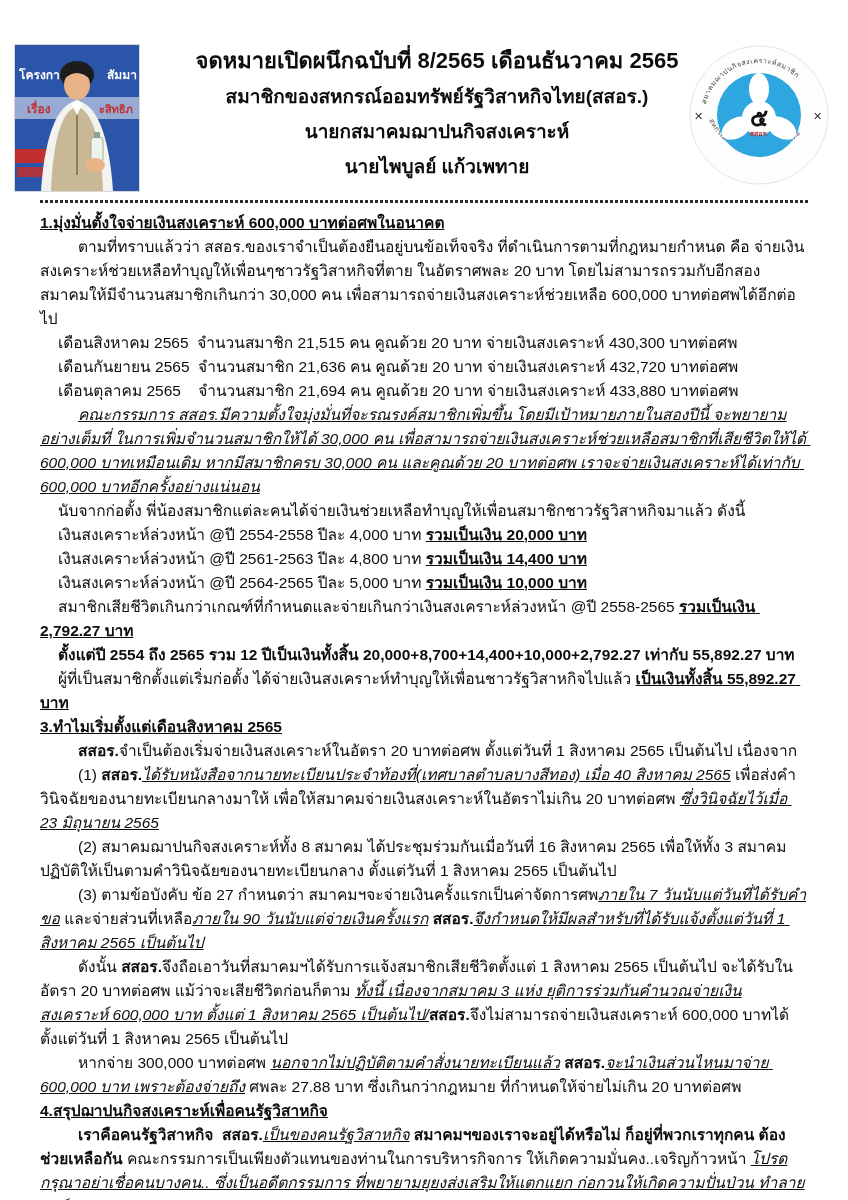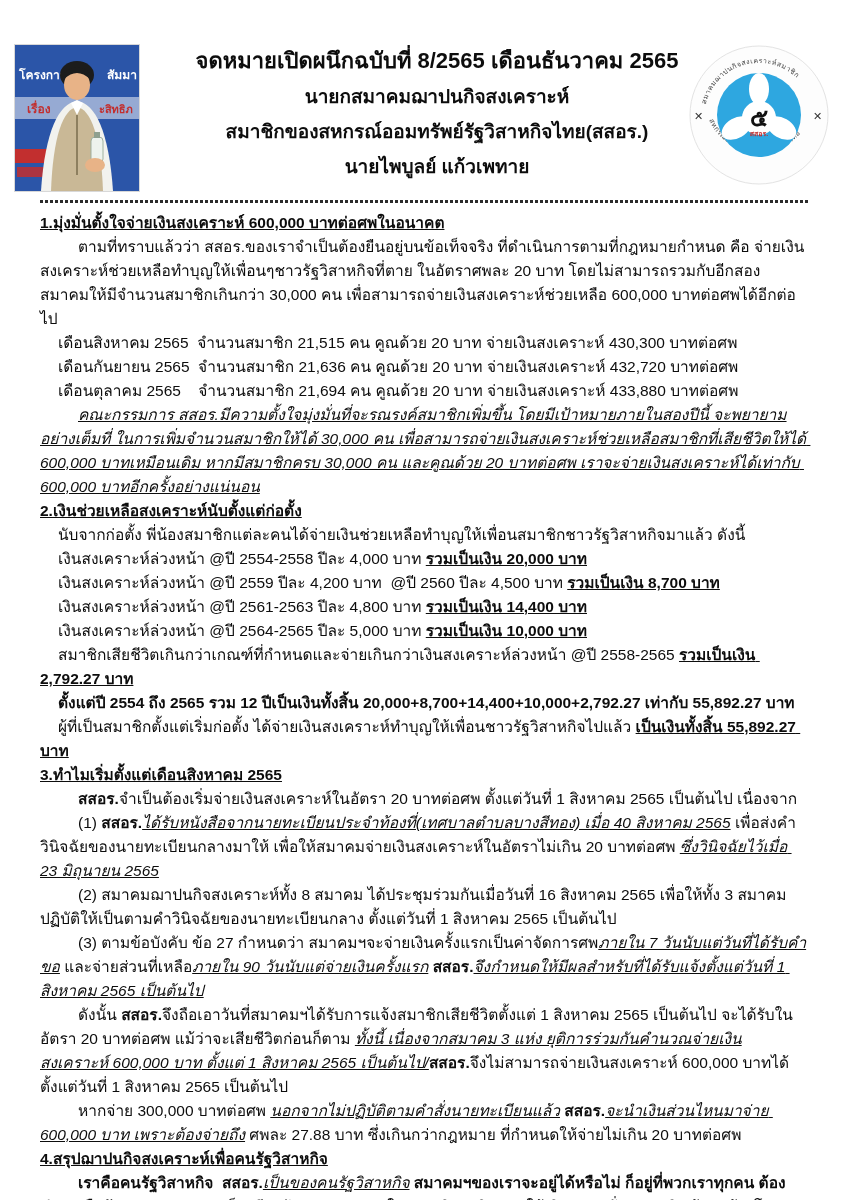--- a/index.html
+++ b/index.html
@@ -59,22 +59,22 @@
         <path d="M56,58 L62,70 L68,58 L62,55 Z" fill="#ffffff"></path>
         <line x1="62" y1="70" x2="62" y2="130" stroke="#8d7f5f" stroke-width="2"></line>
         <rect x="76" y="92" width="12" height="26" rx="4" fill="#eef3ee" stroke="#9fb09f"></rect>
         <rect x="79" y="87" width="6" height="6" fill="#8fa08f"></rect>
         <ellipse cx="80" cy="120" rx="10" ry="7" fill="#e8b387"></ellipse>
       </svg>
     </div>
 
     <div class="hdr-center">
       <div class="hdr-title">จดหมายเปิดผนึกฉบับที่ 8/2565 เดือนธันวาคม 2565</div>
+      <div class="hdr-sub">สมาชิกของสหกรณ์ออมทรัพย์รัฐวิสาหกิจไทย(สสอร.)</div>
       <div class="hdr-sub">นายกสมาคมฌาปนกิจสงเคราะห์</div>
-      <div class="hdr-sub">สมาชิกของสหกรณ์ออมทรัพย์รัฐวิสาหกิจไทย(สสอร.)</div>
       <div class="hdr-sub">นายไพบูลย์  แก้วเพทาย</div>
     </div>
 
     <div class="logo-box">
       <svg width="142" height="142" viewBox="0 0 142 142">
         <circle cx="71" cy="71" r="69" fill="#fdfdfd" stroke="#e3e3e3"></circle>
         <defs>
           <path id="arcTop" d="M 16,74 A 55,55 0 0 1 126,74"></path>
           <path id="arcBot" d="M 18,68 A 55,55 0 0 0 124,68"></path>
         </defs>
@@ -104,24 +104,22 @@
   <main class="doc-body" id="doc-body">
       <section>
         <div class="heading">1.มุ่งมั่นตั้งใจจ่ายเงินสงเคราะห์ 600,000 บาทต่อศพในอนาคต</div>
         <p class="para ind-lg"><span class="run">ตามที่ทราบแล้วว่า สสอร.ของเราจำเป็นต้องยืนอยู่บนข้อเท็จจริง ที่ดำเนินการตามที่กฎหมายกำหนด คือ จ่ายเงินสงเคราะห์ช่วยเหลือทำบุญให้เพื่อนๆชาวรัฐวิสาหกิจที่ตาย ในอัตราศพละ 20 บาท โดยไม่สามารถรวมกับอีกสองสมาคมให้มีจำนวนสมาชิกเกินกว่า 30,000 คน เพื่อสามารถจ่ายเงินสงเคราะห์ช่วยเหลือ 600,000 บาทต่อศพได้อีกต่อไป</span></p>
         <p class="para ind-sm"><span class="run">เดือนสิงหาคม 2565  จำนวนสมาชิก 21,515 คน คูณด้วย 20 บาท จ่ายเงินสงเคราะห์ 430,300 บาทต่อศพ</span></p>
         <p class="para ind-sm"><span class="run">เดือนกันยายน 2565  จำนวนสมาชิก 21,636 คน คูณด้วย 20 บาท จ่ายเงินสงเคราะห์ 432,720 บาทต่อศพ</span></p>
         <p class="para ind-sm"><span class="run">เดือนตุลาคม 2565    จำนวนสมาชิก 21,694 คน คูณด้วย 20 บาท จ่ายเงินสงเคราะห์ 433,880 บาทต่อศพ</span></p>
         <p class="para ind-lg"><span class="run i u">คณะกรรมการ สสอร.มีความตั้งใจมุ่งมั่นที่จะรณรงค์สมาชิกเพิ่มขึ้น โดยมีเป้าหมายภายในสองปีนี้ จะพยายามอย่างเต็มที่ ในการเพิ่มจำนวนสมาชิกให้ได้ 30,000 คน เพื่อสามารถจ่ายเงินสงเคราะห์ช่วยเหลือสมาชิกที่เสียชีวิตให้ได้ 600,000 บาทเหมือนเดิม หากมีสมาชิกครบ 30,000 คน และคูณด้วย 20 บาทต่อศพ เราจะจ่ายเงินสงเคราะห์ได้เท่ากับ 600,000 บาทอีกครั้งอย่างแน่นอน</span></p>
       </section>
       <section>
-        <div class="heading">2.เงินช่วยเหลือสงเคราะห์นับตั้งแต่ก่อตั้ง</div>
         <p class="para ind-sm"><span class="run">นับจากก่อตั้ง พี่น้องสมาชิกแต่ละคนได้จ่ายเงินช่วยเหลือทำบุญให้เพื่อนสมาชิกชาวรัฐวิสาหกิจมาแล้ว ดังนี้</span></p>
         <p class="para ind-sm"><span class="run">เงินสงเคราะห์ล่วงหน้า @ปี 2554-2558 ปีละ 4,000 บาท </span><span class="run b u">รวมเป็นเงิน 20,000 บาท</span></p>
-        <p class="para ind-sm"><span class="run">เงินสงเคราะห์ล่วงหน้า @ปี 2559 ปีละ 4,200 บาท  @ปี 2560 ปีละ 4,500 บาท </span><span class="run b u">รวมเป็นเงิน 8,700 บาท</span></p>
         <p class="para ind-sm"><span class="run">เงินสงเคราะห์ล่วงหน้า @ปี 2561-2563 ปีละ 4,800 บาท </span><span class="run b u">รวมเป็นเงิน 14,400 บาท</span></p>
         <p class="para ind-sm"><span class="run">เงินสงเคราะห์ล่วงหน้า @ปี 2564-2565 ปีละ 5,000 บาท </span><span class="run b u">รวมเป็นเงิน 10,000 บาท</span></p>
         <p class="para ind-sm"><span class="run">สมาชิกเสียชีวิตเกินกว่าเกณฑ์ที่กำหนดและจ่ายเกินกว่าเงินสงเคราะห์ล่วงหน้า @ปี 2558-2565 </span><span class="run b u">รวมเป็นเงิน 2,792.27 บาท</span></p>
         <p class="para ind-sm"><span class="run b">ตั้งแต่ปี 2554 ถึง 2565 รวม 12 ปีเป็นเงินทั้งสิ้น 20,000+8,700+14,400+10,000+2,792.27 เท่ากับ 55,892.27 บาท</span></p>
         <p class="para ind-sm"><span class="run">ผู้ที่เป็นสมาชิกตั้งแต่เริ่มก่อตั้ง ได้จ่ายเงินสงเคราะห์ทำบุญให้เพื่อนชาวรัฐวิสาหกิจไปแล้ว </span><span class="run b u">เป็นเงินทั้งสิ้น 55,892.27 บาท</span></p>
       </section>
       <section>
         <div class="heading">3.ทำไมเริ่มตั้งแต่เดือนสิงหาคม 2565</div>
         <p class="para ind-lg"><span class="run b">สสอร.</span><span class="run">จำเป็นต้องเริ่มจ่ายเงินสงเคราะห์ในอัตรา 20 บาทต่อศพ ตั้งแต่วันที่ 1 สิงหาคม 2565 เป็นต้นไป เนื่องจาก</span></p>
         <p class="para ind-lg"><span class="run">(1) </span><span class="run b">สสอร.</span><span class="run i u">ได้รับหนังสือจากนายทะเบียนประจำท้องที่(เทศบาลตำบลบางสีทอง) เมื่อ 40 สิงหาคม 2565</span><span class="run"> เพื่อส่งคำวินิจฉัยของนายทะเบียนกลางมาให้ เพื่อให้สมาคมจ่ายเงินสงเคราะห์ในอัตราไม่เกิน 20 บาทต่อศพ </span><span class="run i u">ซึ่งวินิจฉัยไว้เมื่อ 23 มิถุนายน 2565</span></p>

